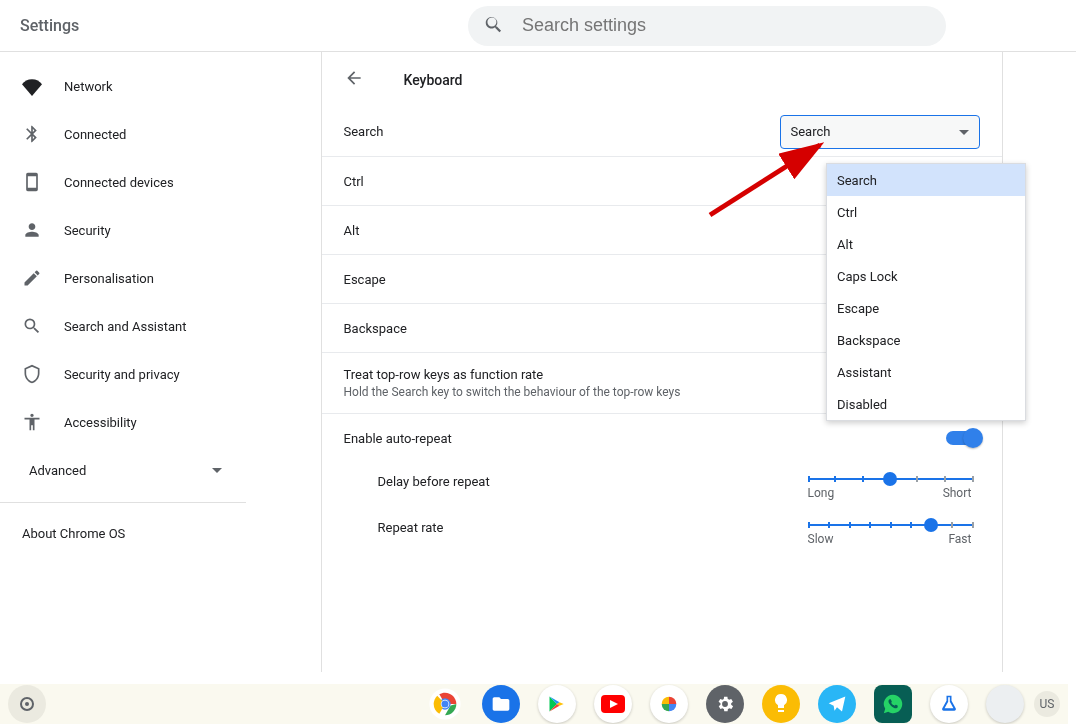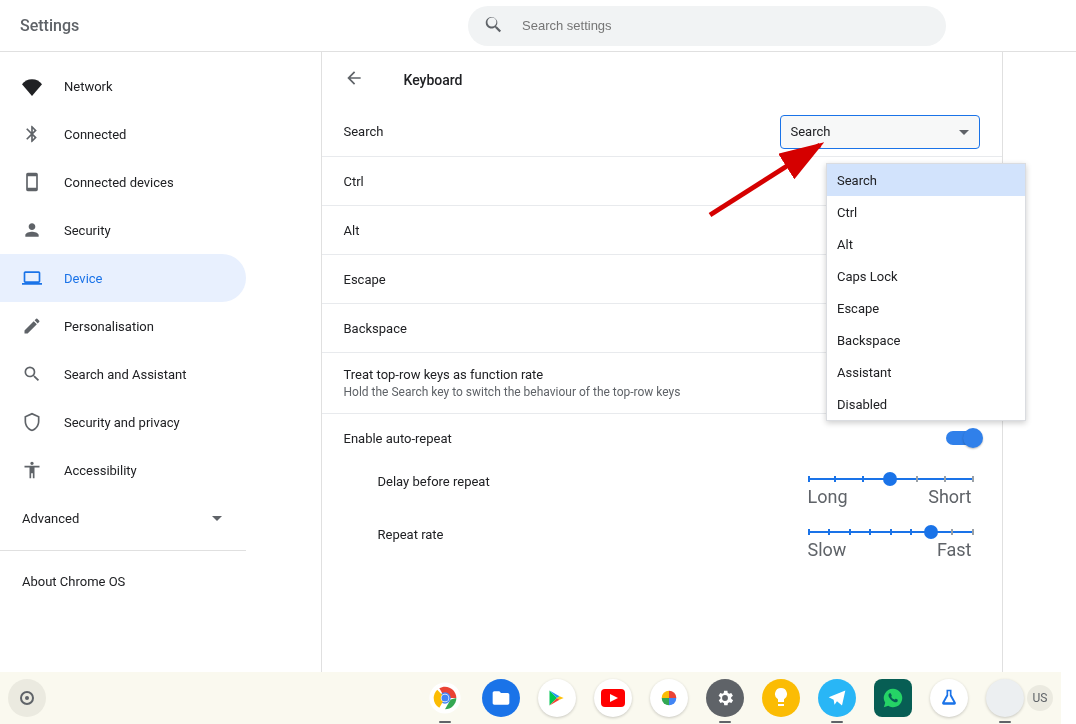--- a/index.html
+++ b/index.html
@@ -1,30 +1,30 @@
 <!DOCTYPE html>
 <html><head>
   <meta charset="utf-8">
   <style>
     * { box-sizing: border-box; margin: 0; padding: 0; }
     body { font-family: Roboto, "Segoe UI", Arial, sans-serif; font-size: 13px; color: #202124; background: #fff; width: 1076px; height: 724px; overflow: hidden; position: relative; }
     .header { display: flex; align-items: center; height: 52px; border-bottom: 1px solid #e0e0e0; padding: 0 20px; }
     .header-title { font-size: 16px; color: #5f6368; font-weight: 500; width: 448px; }
     .search-box { display: flex; align-items: center; background: #f1f3f4; border-radius: 22px; height: 40px; width: 478px; padding: 0 16px; }
     .search-box svg { width: 20px; height: 20px; fill: #5f6368; margin-right: 18px; }
-    .search-box input { border: none; background: transparent; outline: none; font-size: 13px; color: #5f6368; width: 100%; }
+    .search-box input { border: none; background: transparent; outline: none; font-size: 18px; color: #5f6368; width: 100%; }
     .layout { display: flex; height: 620px; }
     .sidebar { width: 246px; padding-top: 10px; }
     .sidebar-item { display: flex; align-items: center; height: 48px; padding-left: 22px; gap: 22px; cursor: pointer; border-radius: 0 24px 24px 0; color: #202124; font-size: 13px; }
     .sidebar-item.active { background: #e8f0fe; color: #1a73e8; }
     .sidebar-item.active .nav-icon { fill: #1a73e8; }
     .nav-icon { width: 20px; height: 20px; fill: #5f6368; flex-shrink: 0; display: flex; align-items: center; justify-content: center; }
     .nav-icon svg { width: 20px; height: 20px; }
     .sidebar-sep { height: 1px; background: #e0e0e0; margin: 8px 0; }
-    .sidebar-advanced { display: flex; align-items: center; justify-content: space-between; height: 48px; padding: 0 24px 0 22px; cursor: pointer; }
+    .sidebar-advanced { display: flex; align-items: center; justify-content: space-between; height: 48px; padding: 0 24px 0 22px; cursor: pointer; margin-left: 7px; }
     .main-wrap { flex: 1; display:flex; justify-content:center; border-left: 1px solid #fff; }
     .main { width: 682px; border-left: 1px solid #e0e0e0; border-right: 1px solid #e0e0e0; }
     .page-header { display: flex; align-items: center; height: 55px; padding-left: 22px; gap: 40px; }
     .back-btn svg { width: 20px; height: 20px; fill: #5f6368; }
     .page-title { font-size: 14px; font-weight: 500; color: #202124; }
     .row { display: flex; align-items: center; justify-content: space-between; padding: 0 22px; border-top: 1px solid #e8eaed; min-height: 49px; }
     .row.first { border-top: none; }
     .row-label { font-size: 13px; color: #202124; }
     .row-sub { font-size: 12px; color: #5f6368; margin-top: 3px; }
     .row-multi { flex-direction: column; align-items: stretch; padding-top: 14px; padding-bottom: 14px; }
@@ -35,24 +35,24 @@
     .dropdown-item.selected { background: #d2e3fc; }
     .toggle { width: 34px; height: 14px; background: #1a73e8; border-radius: 7px; position: relative; opacity:.9;}
     .toggle::after { content: ''; position: absolute; right: -3px; top: -3px; width: 20px; height: 20px; background: #1a73e8; border-radius: 50%; box-shadow: 0 1px 2px rgba(0,0,0,.3); }
     .slider-row { display: flex; align-items: flex-start; justify-content: space-between; padding: 8px 30px 8px 56px; }
     .slider-row .slider-label { font-size:13px; padding-top:4px; }
     .slider-wrap { width: 164px; }
     .slider-track { position: relative; height: 2px; background: #1a73e8; margin: 8px 0 6px; }
     .slider-track .tick { position:absolute; top:-2px; width:2px; height:6px; background:#1a73e8;}
     .slider-track .tick.gray{ background:#9aa0a6;}
     .slider-thumb { position: absolute; top: -6px; width: 14px; height: 14px; background: #1a73e8; border-radius: 50%; transform: translateX(-50%); }
-    .slider-labels { display:flex; justify-content:space-between; font-size:18px; color:#5f6368; }
+    .slider-labels { display:flex; justify-content:space-between; font-size:12px; color:#5f6368; }
     .ext-icon svg { width: 16px; height:16px; fill:#5f6368;}
     .arrow-annot { position: absolute; top: 125px; left: 700px; z-index: 15; pointer-events:none;}
-    .taskbar { position: absolute; bottom: 0; left:0; right:15px; height: 52px; background: #faf9ef; display:flex; align-items:center; padding: 0 8px; }
+    .taskbar { position: absolute; bottom: 0; left:0; right:8px; height: 40px; background: #faf9ef; display:flex; align-items:center; padding: 0 8px; }
     .shelf-circle { width: 38px; height: 38px; border-radius: 50%; display:flex; align-items:center; justify-content:center; background:#ebeae0; }
     .shelf-apps { display:flex; gap:18px; margin-left: 380px; }
     .app-icon { width:38px; height:38px; border-radius:50%; display:flex; align-items:center; justify-content:center; position:relative;}
     .app-dash::after{content:''; position:absolute; bottom:-6px; left:50%; transform:translateX(-50%); width:12px; height:2px; background:#5f6368; border-radius:1px;}
     .locale { margin-left:auto; font-size:12px; color:#5f6368; background:#ebeae0; border-radius:50%; width:26px; height:26px; display:flex; align-items:center; justify-content:center;}
   </style>
 </head>
 <body>
 
 <div class="header">
@@ -91,28 +91,20 @@
         </span>
       <span>Connected devices</span>
     </div>
     <div class="sidebar-item">
       <span class="nav-icon">
           <svg viewBox="0 0 24 24">
             <path d="M12 12c2.21 0 4-1.79 4-4s-1.79-4-4-4-4 1.79-4 4 1.79 4 4 4zm0 2c-2.67 0-8 1.34-8 4v2h16v-2c0-2.66-5.33-4-8-4z"></path>
           </svg>
         </span>
       <span>Security</span>
-    </div>
-    <div class="sidebar-item active">
-      <span class="nav-icon">
-          <svg viewBox="0 0 24 24" fill="#1a73e8">
-            <path d="M20 18c1.1 0 2-.9 2-2V6c0-1.1-.9-2-2-2H4c-1.1 0-2 .9-2 2v10c0 1.1.9 2 2 2H0v2h24v-2h-4zM4 6h16v10H4V6z"></path>
-          </svg>
-        </span>
-      <span>Device</span>
     </div>
     <div class="sidebar-item">
       <span class="nav-icon">
           <svg viewBox="0 0 24 24">
             <path d="M3 17.25V21h3.75L17.81 9.94l-3.75-3.75L3 17.25zM20.71 7.04a.996.996 0 000-1.41l-2.34-2.34a.996.996 0 00-1.41 0l-1.83 1.83 3.75 3.75 1.83-1.83z"></path>
           </svg>
         </span>
       <span>Personalisation</span>
     </div>
     <div class="sidebar-item">

